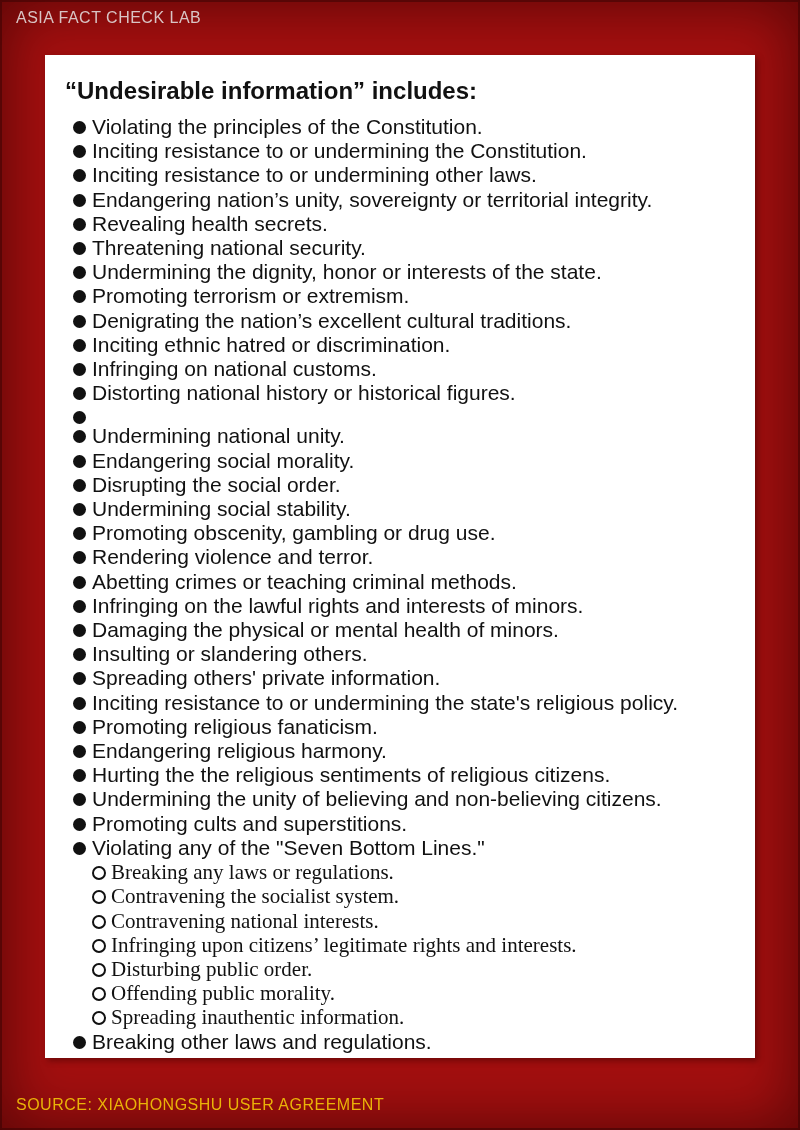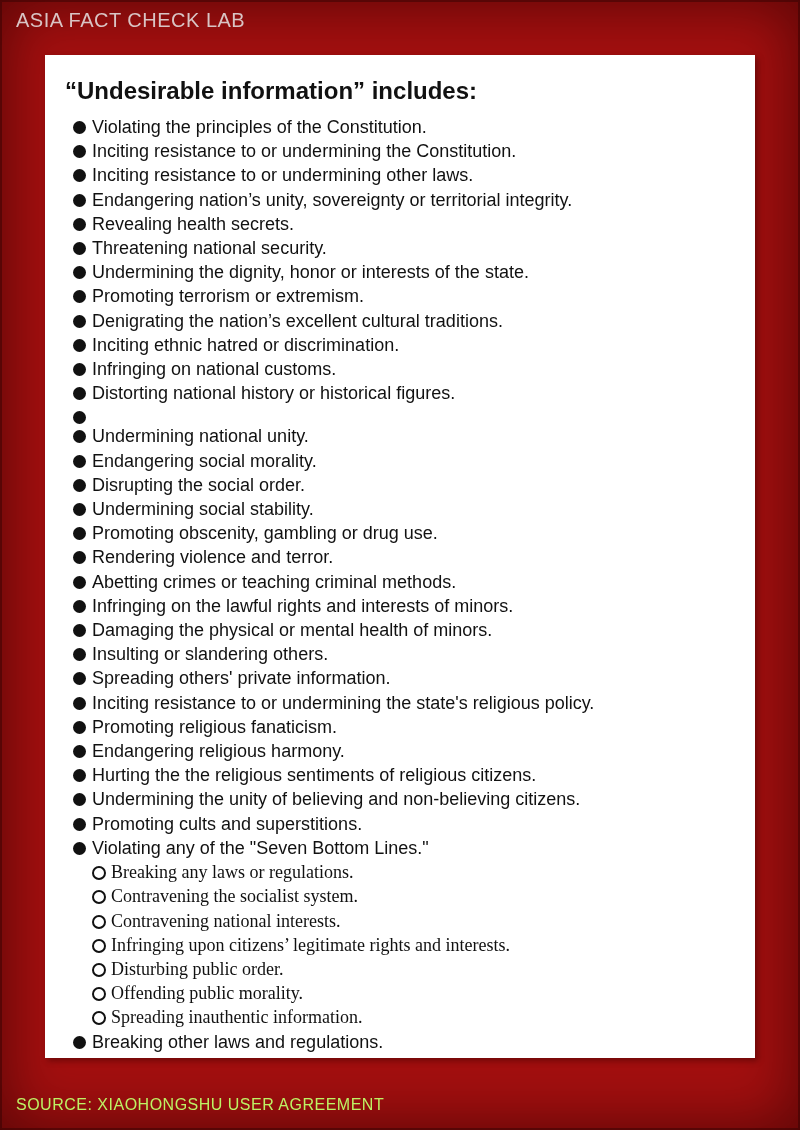--- a/index.html
+++ b/index.html
@@ -17,21 +17,21 @@
   .vignette {
     position: absolute;
     inset: 0;
     pointer-events: none;
     box-shadow: inset 0 0 55px 8px rgba(40, 0, 0, 0.55), inset 0 0 0 2px rgba(70, 5, 5, 0.55);
   }
   .banner {
     position: absolute;
     left: 16px;
     top: 9px;
-    font-size: 20px;
+    font-size: 16px;
     letter-spacing: 0.5px;
     color: #d9c4c4;
   }
   .card {
     position: absolute;
     left: 45px;
     top: 55px;
     width: 710px;
     height: 1003px;
     background: #ffffff;
@@ -47,21 +47,21 @@
     line-height: 32px;
     margin: 0 0 8px 0;
   }
   .list {
     padding-left: 8px;
   }
   .li {
     display: flex;
     align-items: flex-start;
     line-height: 24.2px;
-    font-size: 18px;
+    font-size: 21px;
     color: #111111;
   }
   .li.sub {
     margin-left: 19px;
     font-family: Liberation Serif, serif;
   }
   .b {
     flex: none;
     width: 13px;
     height: 13px;
@@ -78,21 +78,21 @@
     width: 14px;
     height: 14px;
     margin-right: 5px;
   }
   .source {
     position: absolute;
     left: 16px;
     top: 1096px;
     font-size: 16px;
     letter-spacing: 0.5px;
-    color: #bef264;
+    color: #eab308;
   }
 </style>
 </head>
 <body>
 
 <div class="vignette"></div>
 
 <div class="banner">ASIA FACT CHECK LAB</div>
 
 <div class="card">

